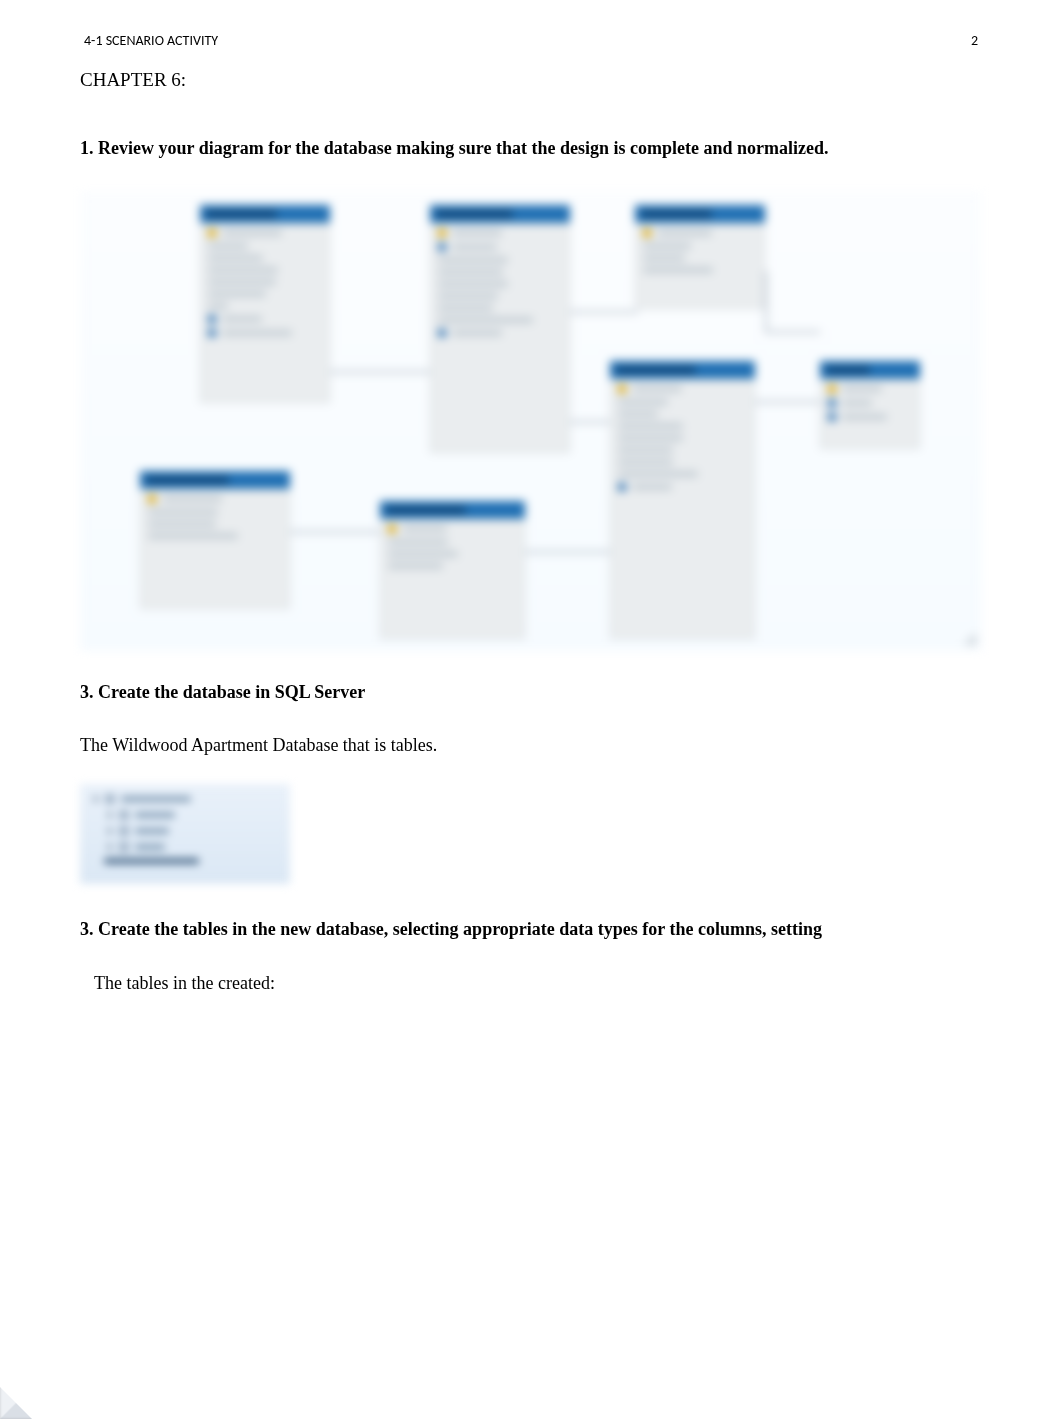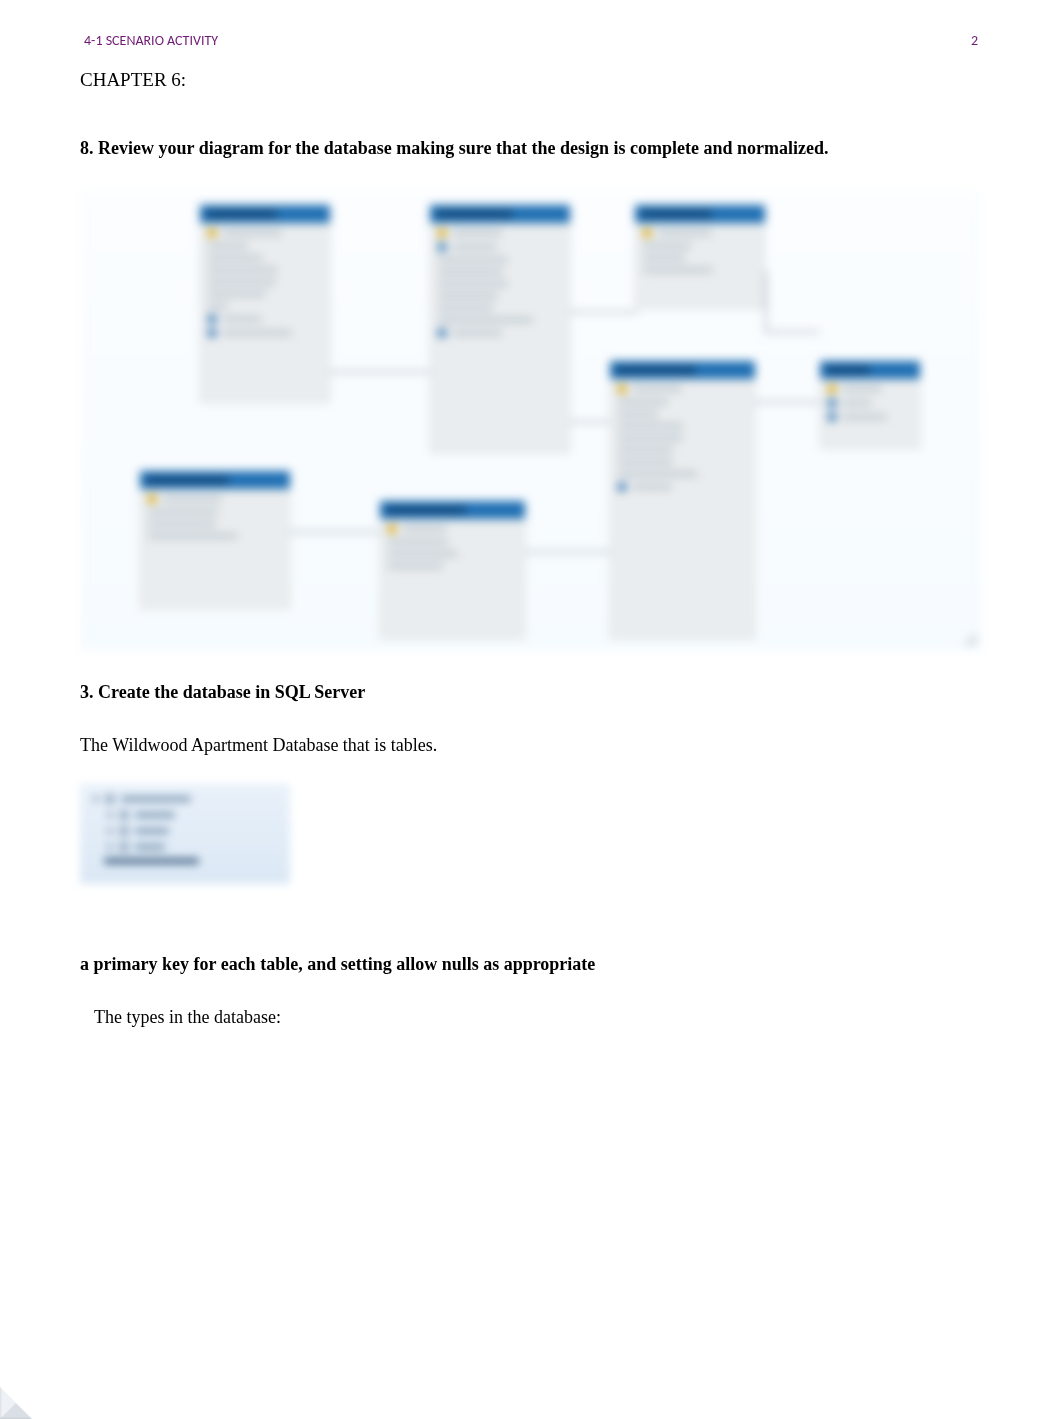--- a/index.html
+++ b/index.html
@@ -9,21 +9,21 @@
       color:#000;
       width:1062px;
       min-height:1419px;
       position:relative;
       padding:32px 80px 80px 80px;
     }
     .running-head {
       display:flex; justify-content:space-between;
       font-family: Calibri, Arial, sans-serif;
       font-size:14px;
-      color:#701a75;
+      color:#000000;
       margin-bottom:20px;
       padding:0 4px;
       align-items:flex-end;
     }
     .chapter-heading {
       font-size:19px;
       margin:12px 0 40px 0;
       font-weight:normal;
     }
     .question {
@@ -166,21 +166,21 @@
 </head>
 <body>
 
 <div class="running-head">
   <span>4-1 SCENARIO ACTIVITY</span>
   <span>2</span>
 </div>
 
 <div class="chapter-heading">CHAPTER 6:</div>
 
-<div class="question">8. Review your diagram for the database making sure that the design is complete and normalized.</div>
+<div class="question">1. Review your diagram for the database making sure that the design is complete and normalized.</div>
 
 <div class="diagram1">
   <div class="line-connect c1"></div>
   <div class="line-connect c2"></div>
   <div class="line-connect c3"></div>
   <div class="line-connect c4"></div>
   <div class="line-connect c5"></div>
   <div class="line-connect c6"></div>
   <div class="line-connect c7"></div>
   <div class="line-connect c8"></div>
@@ -407,18 +407,17 @@
       <span class="tri"></span>
       <span class="cyl"></span>
       <span class="tree-bar" style="width:30px"></span>
     </div>
   <div class="tree-row" style="padding-left:10px">
       <span class="tree-bar dark" style="width:95px"></span>
     </div>
 </div>
 
 <div class="question">
-  <br>
-  <span>a primary key for each table, and setting allow nulls as appropriate</span>
+  <span>3. Create the tables in the new database, selecting appropriate data types for the columns, setting</span><br>
 </div>
-<div class="body-text indent">The types in the database:</div>
+<div class="body-text indent">The tables in the created:</div>
 
 <div class="page-fold"></div>
 
 </body></html>

